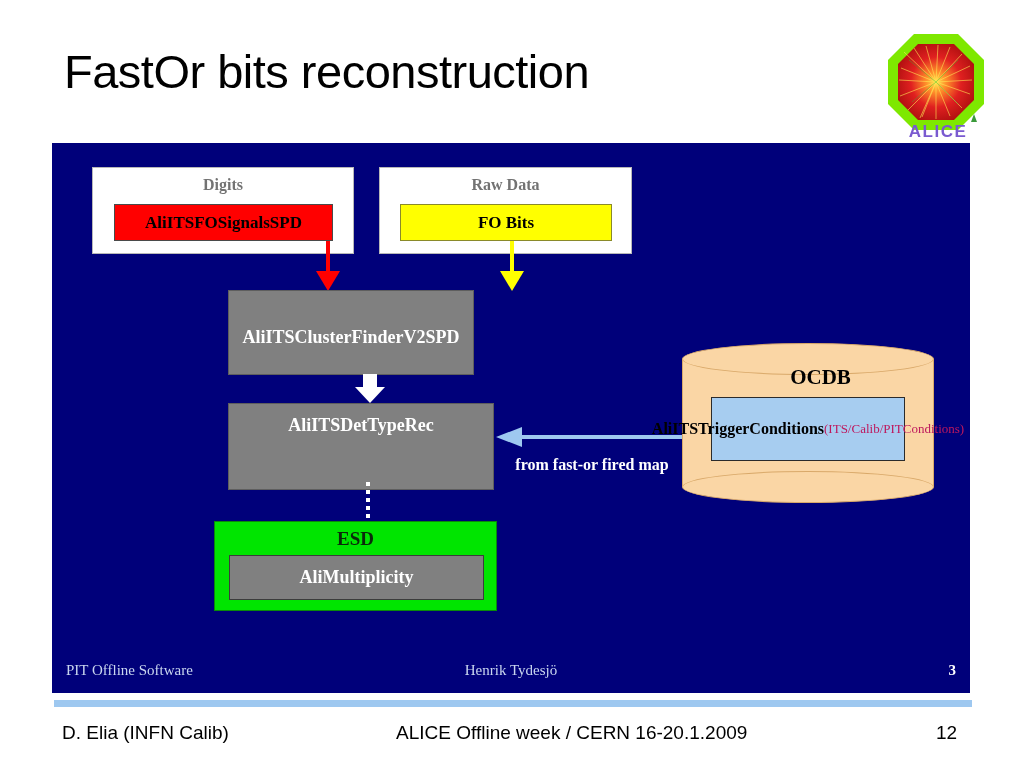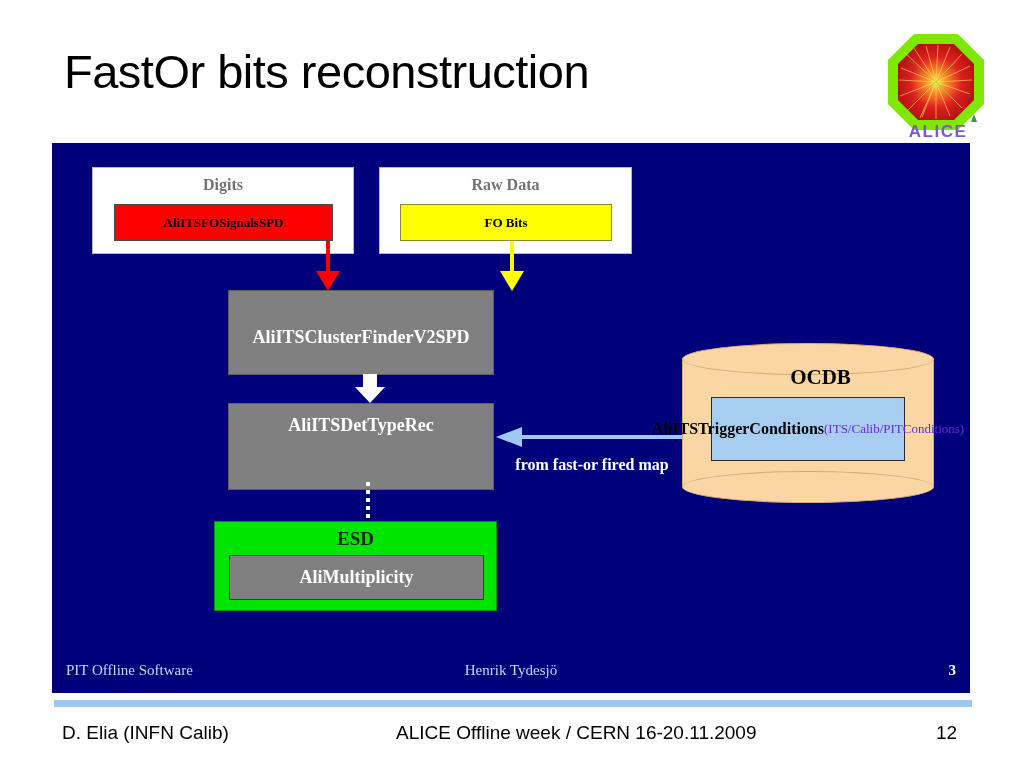--- a/index.html
+++ b/index.html
@@ -66,21 +66,21 @@
     color: #737373;
   }
   .colorbox {
     position: absolute;
     box-sizing: border-box;
     display: flex;
     align-items: center;
     justify-content: center;
     font-family: "Liberation Serif", serif;
     font-weight: bold;
-    font-size: 13px;
+    font-size: 17px;
     color: #000000;
     border: 1px solid #4a4a4a;
   }
   .graybox {
     position: absolute;
     box-sizing: border-box;
     background: #808080;
     border: 1px solid #5e5e5e;
     font-family: "Liberation Serif", serif;
     font-weight: bold;
@@ -91,21 +91,21 @@
 
   
   #box-digits      { left: 40px;  top: 24px;  width: 262px; height: 87px; }
   #box-rawdata     { left: 327px; top: 24px;  width: 253px; height: 87px; }
 
   #box-fosignals   { left: 62px;  top: 61px;  width: 219px; height: 37px;
                      background: #ff0000; }
   #box-fobits      { left: 348px; top: 61px;  width: 212px; height: 37px;
                      background: #ffff00; border-color: #8a8a2a; }
 
-  #box-clusterfinder { left: 176px; top: 147px; width: 266px; height: 85px; }
+  #box-clusterfinder { left: 176px; top: 147px; width: 246px; height: 85px; }
   #box-clusterfinder .gtext { position:absolute; left:0; right:0; top:36px; }
 
   #box-dettyperec  { left: 176px; top: 260px; width: 266px; height: 87px; }
   #box-dettyperec .gtext { position:absolute; left:0; right:0; top:11px; }
 
   #box-firedmap {
     position: absolute;
     left: 80px; top: 312px;
     width: 180px; height: 27px;
     background: #ffffff;
@@ -207,21 +207,21 @@
     font-family: "Liberation Serif", serif;
     font-weight: bold;
     font-size: 16px;
     color: #000000;
     line-height: 1.1;
   }
   #tc-path {
     font-family: "Liberation Serif", serif;
     font-weight: normal;
     font-size: 13px;
-    color: #6d28d9;
+    color: #be185d;
     line-height: 1.15;
   }
 
   
   #annotation-remove {
     position: absolute;
     left: 440px; top: 312px;
     width: 200px;
     text-align: center;
     font-family: "Liberation Serif", serif;
@@ -390,14 +390,14 @@
     </div>
   </div>
 
   <div class="inner-footer" id="inner-footer-left">PIT Offline Software</div>
   <div class="inner-footer" id="inner-footer-center">Henrik Tydesjö</div>
   <div class="inner-footer" id="inner-footer-right">3</div>
 </div>
 
 <div id="footer-rule"></div>
 <div class="outer-footer" id="footer-left">D. Elia (INFN Calib)</div>
-<div class="outer-footer" id="footer-center">ALICE Offline week / CERN 16-20.11.2009</div>
+<div class="outer-footer" id="footer-center">ALICE Offline week / CERN 16-20.1.2009</div>
 <div class="outer-footer" id="footer-right">12</div>
 
 </body></html>

